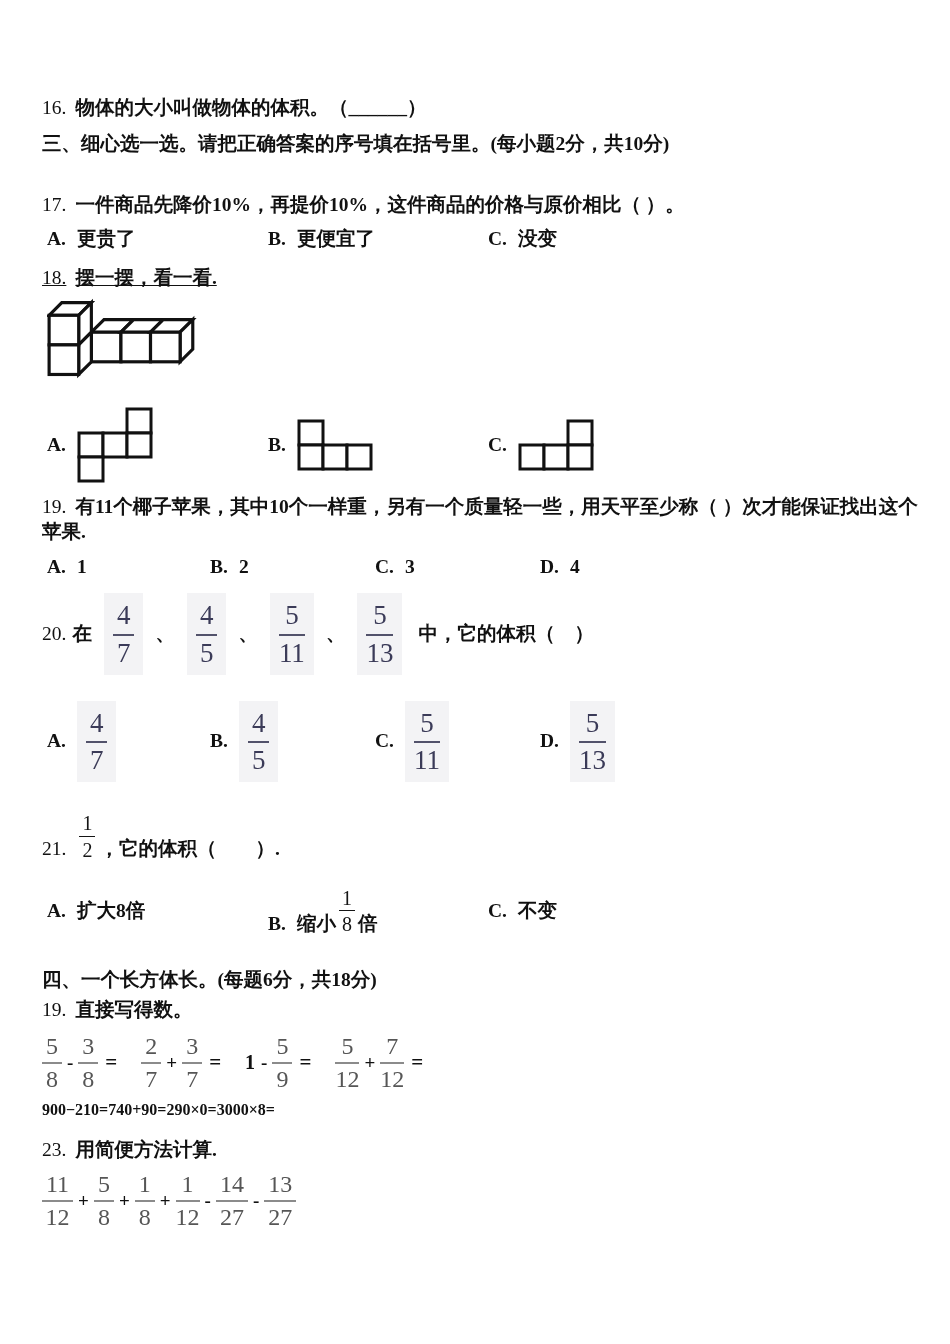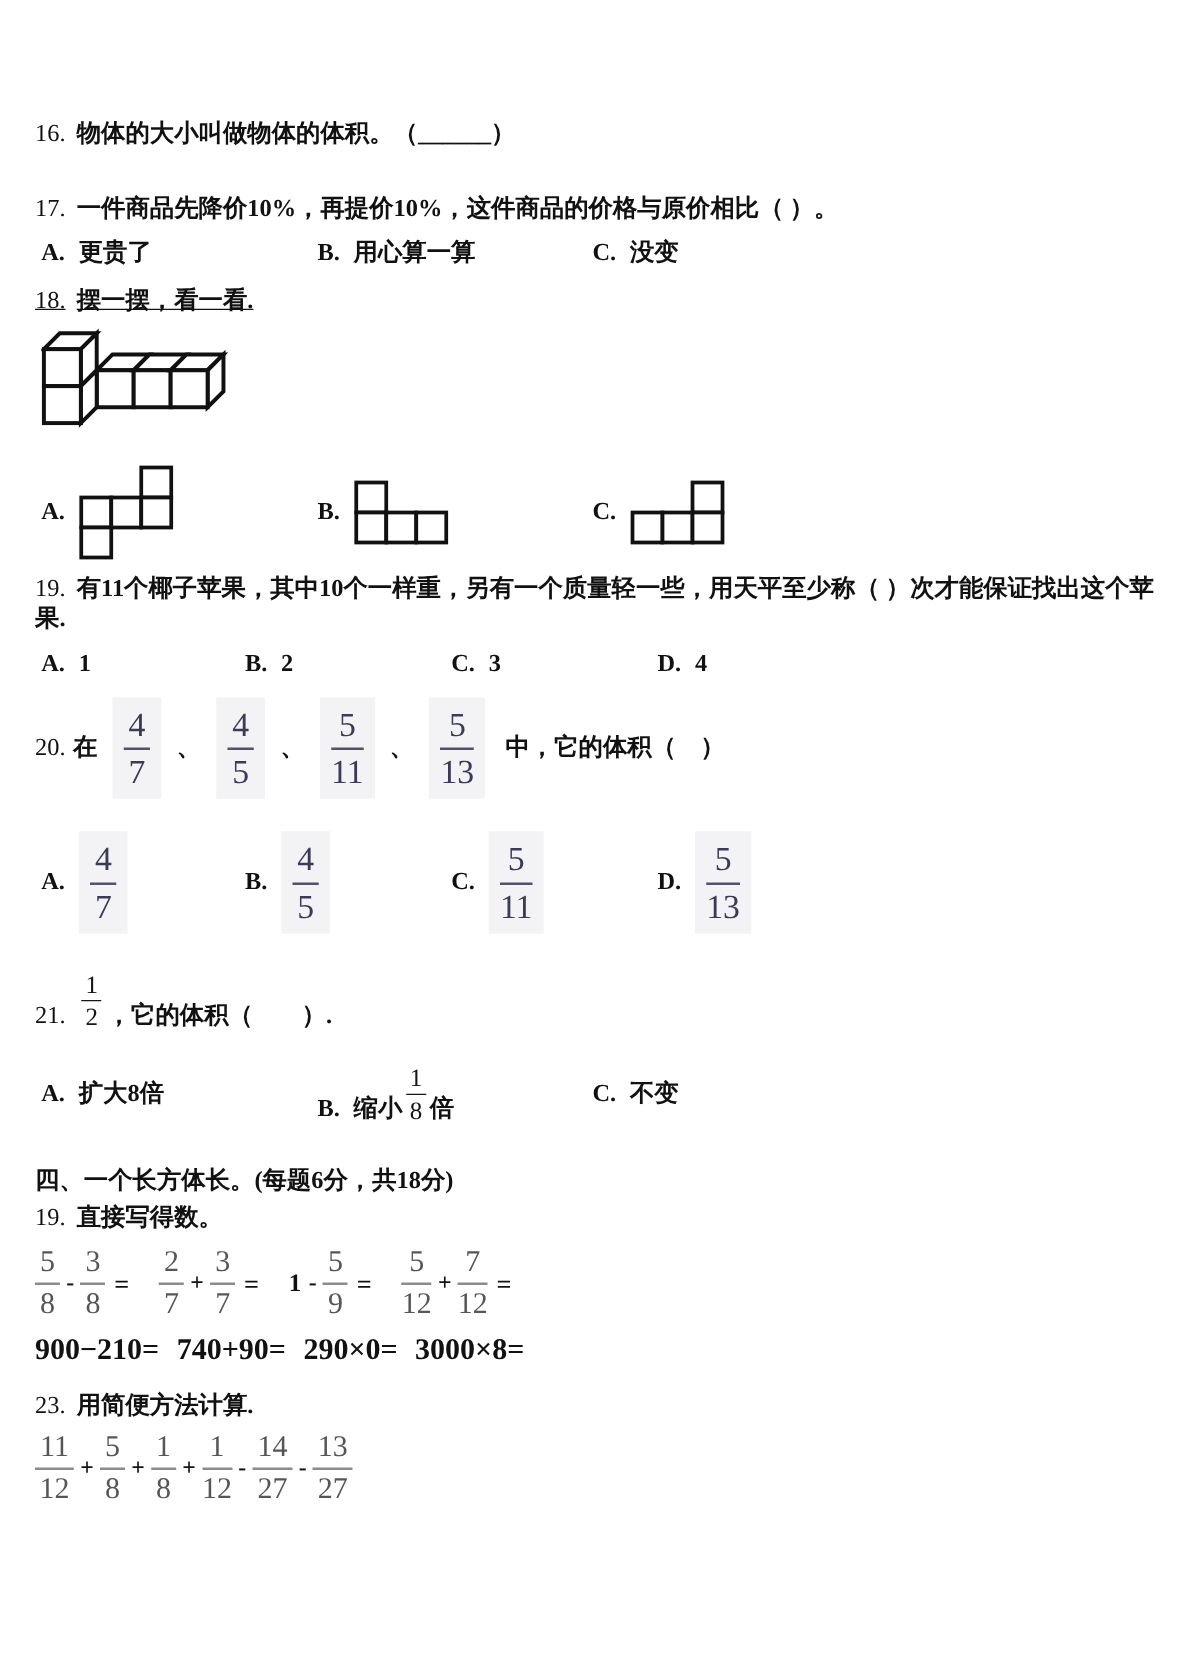--- a/index.html
+++ b/index.html
@@ -1,20 +1,20 @@
 <!DOCTYPE html>
 <html><head>
 <meta charset="utf-8">
 <style>
   html,body{margin:0;padding:0;background:#ffffff;}
   .page{
     width:950px;
     min-height:1344px;
     box-sizing:border-box;
-    padding:96px 26px 80px 28px;
+    padding:96px 26px 80px 42px;
     background:#ffffff;
     color:#111;
     font-family:"Liberation Serif","DejaVu Serif",serif;
     font-size:19.5px;
     line-height:1.25;
   }
   .qline{margin:0 0 10px 0;}
   .qnum{font-weight:400;margin-right:9px;}
   .cn{font-weight:700;}
   .section{margin-bottom:7px;}
@@ -62,52 +62,55 @@
   .q21opts{margin-bottom:32px;}
 
   
   .figwrap{margin:2px 0 22px 5px;}
   .figopts{margin-bottom:12px;}
   .figopts svg{display:block;}
 
   
   .fracrow{display:flex;align-items:center;margin:0 0 8px 0;}
   .prob{display:flex;align-items:center;margin-right:24px;}
-  .introw{display:flex;gap:14px;font-weight:700;font-size:24px;margin:8px 0 18px 0;}
+  .introw{display:flex;gap:0;font-weight:700;font-size:16px;margin:8px 0 18px 0;}
 
   .sp-q18{margin-bottom:6px;text-decoration:underline;}
   .sp-q16{margin-bottom:12px;}
   .sp-q17l{margin-bottom:10px;margin-top:36px;}
   .sp-q19l{margin-bottom:11px;}
   .sp-sec4{margin-bottom:6px;}
   .sp-q22l{margin-bottom:10px;}
   .sp-q23l{margin-bottom:8px;}
   .sp-viewq{margin-bottom:10px;}
 </style>
 </head>
 <body>
 
 <div class="page">
 
   <div class="qline sp-q16">
     <span class="qnum">16.</span><span class="cn">物体的大小叫做物体的体积。（______）</span>
   </div>
 
+  <div class="qline section">
+    <span class="cn">三、细心选一选。请把正确答案的序号填在括号里。(每小题2分，共10分)</span>
+  </div>
 
   <div class="qline sp-q17l">
     <span class="qnum">17.</span><span class="cn">一件商品先降价10%，再提价10%，这件商品的价格与原价相比（ ）。</span>
   </div>
   <div class="opts opts3">
     <div class="opt">
       <span class="olabel">A.</span>
       <span class="cn">更贵了</span>
     </div>
     <div class="opt">
       <span class="olabel">B.</span>
-      <span class="cn">用心算一算</span>
+      <span class="cn">更便宜了</span>
     </div>
     <div class="opt">
       <span class="olabel">C.</span>
       <span class="cn">没变</span>
     </div>
   </div>
 
   <div class="qline sp-q18">
     <span class="qnum">18.</span><span class="cn">摆一摆，看一看.</span>
   </div>

